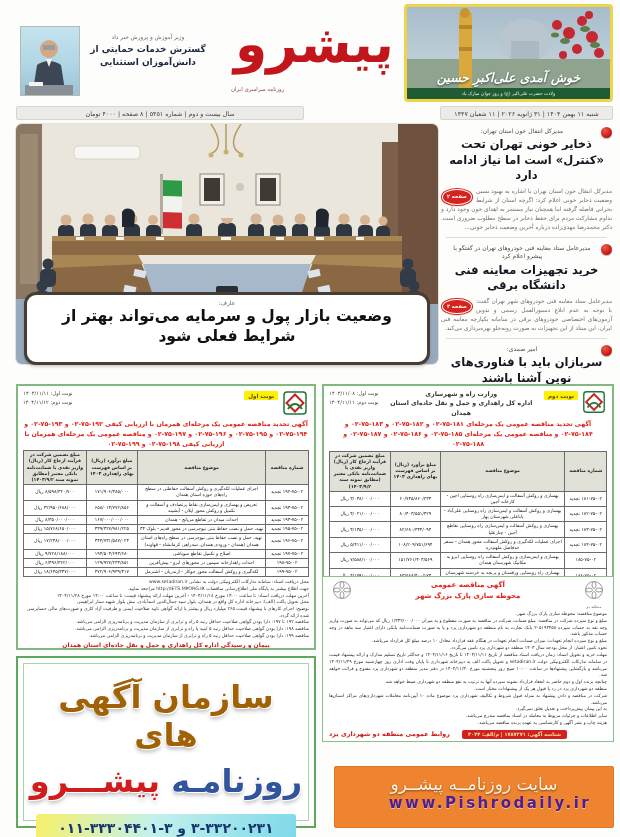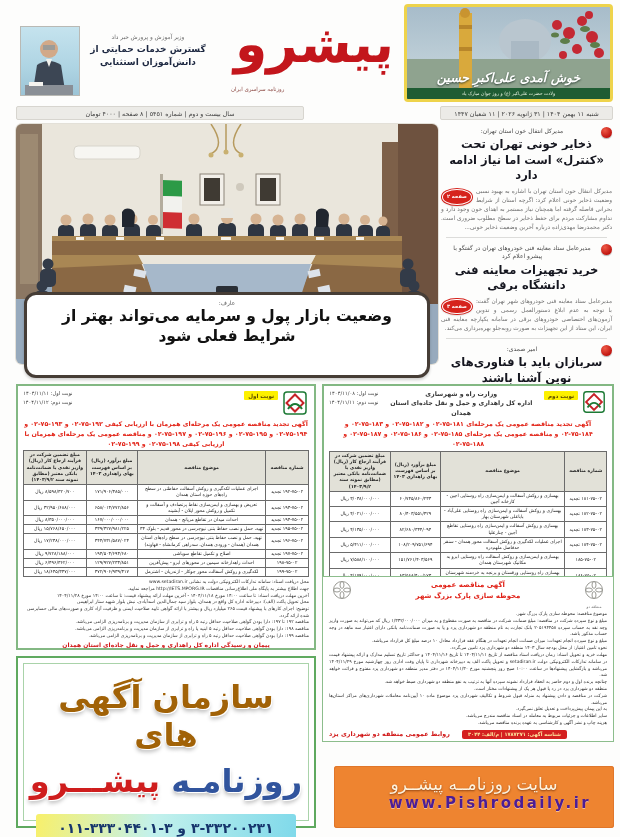--- a/index.html
+++ b/index.html
@@ -28,21 +28,21 @@
               font-size:4.6px; display:flex; align-items:center; justify-content:center; }
 
   .issue-strip { position:absolute; top:106px; height:14px; background:#ecebe7; border:1px solid #d7d5cf;
                  border-radius:2px; font-size:6.3px; color:#3c3c3c; display:flex; align-items:center; justify-content:center; }
   .issue-left  { left:16px;  width:288px; }
   .issue-right { left:440px; width:173px; }
 
   
   .lead-photo { position:absolute; left:16px; top:124px; width:422px; height:240px; border-radius:6px; overflow:hidden;
                 background:#eae6dc; box-shadow:0 0 0 1px #e3e0d8; }
-  .lead-box { position:absolute; left:24px; top:292px; width:406px; height:86px; background:#ffffff;
+  .lead-box { position:absolute; left:24px; top:292px; width:406px; height:73px; background:#ffffff;
               border:3.5px solid #463d36; border-radius:12px; text-align:center; padding-top:4px;
               box-shadow:0 2px 3px rgba(0,0,0,.18); }
   .lead-kicker   { font-size:6px; color:#5c5c5c; margin-bottom:1px; }
   .lead-headline { font-size:15.5px; font-weight:bold; color:#111111; line-height:1.28; }
 
   
   .news-col { position:absolute; left:440px; top:124px; width:173px; height:258px; }
   .article { position:relative; padding:3px 1px 2px; }
   .bullet { position:absolute; right:1px; top:3px; width:11px; height:11px; border-radius:50%;
             background:radial-gradient(circle at 35% 30%, #ef5a47, #c01510 70%); box-shadow:0 1px 1px rgba(0,0,0,.3); }

